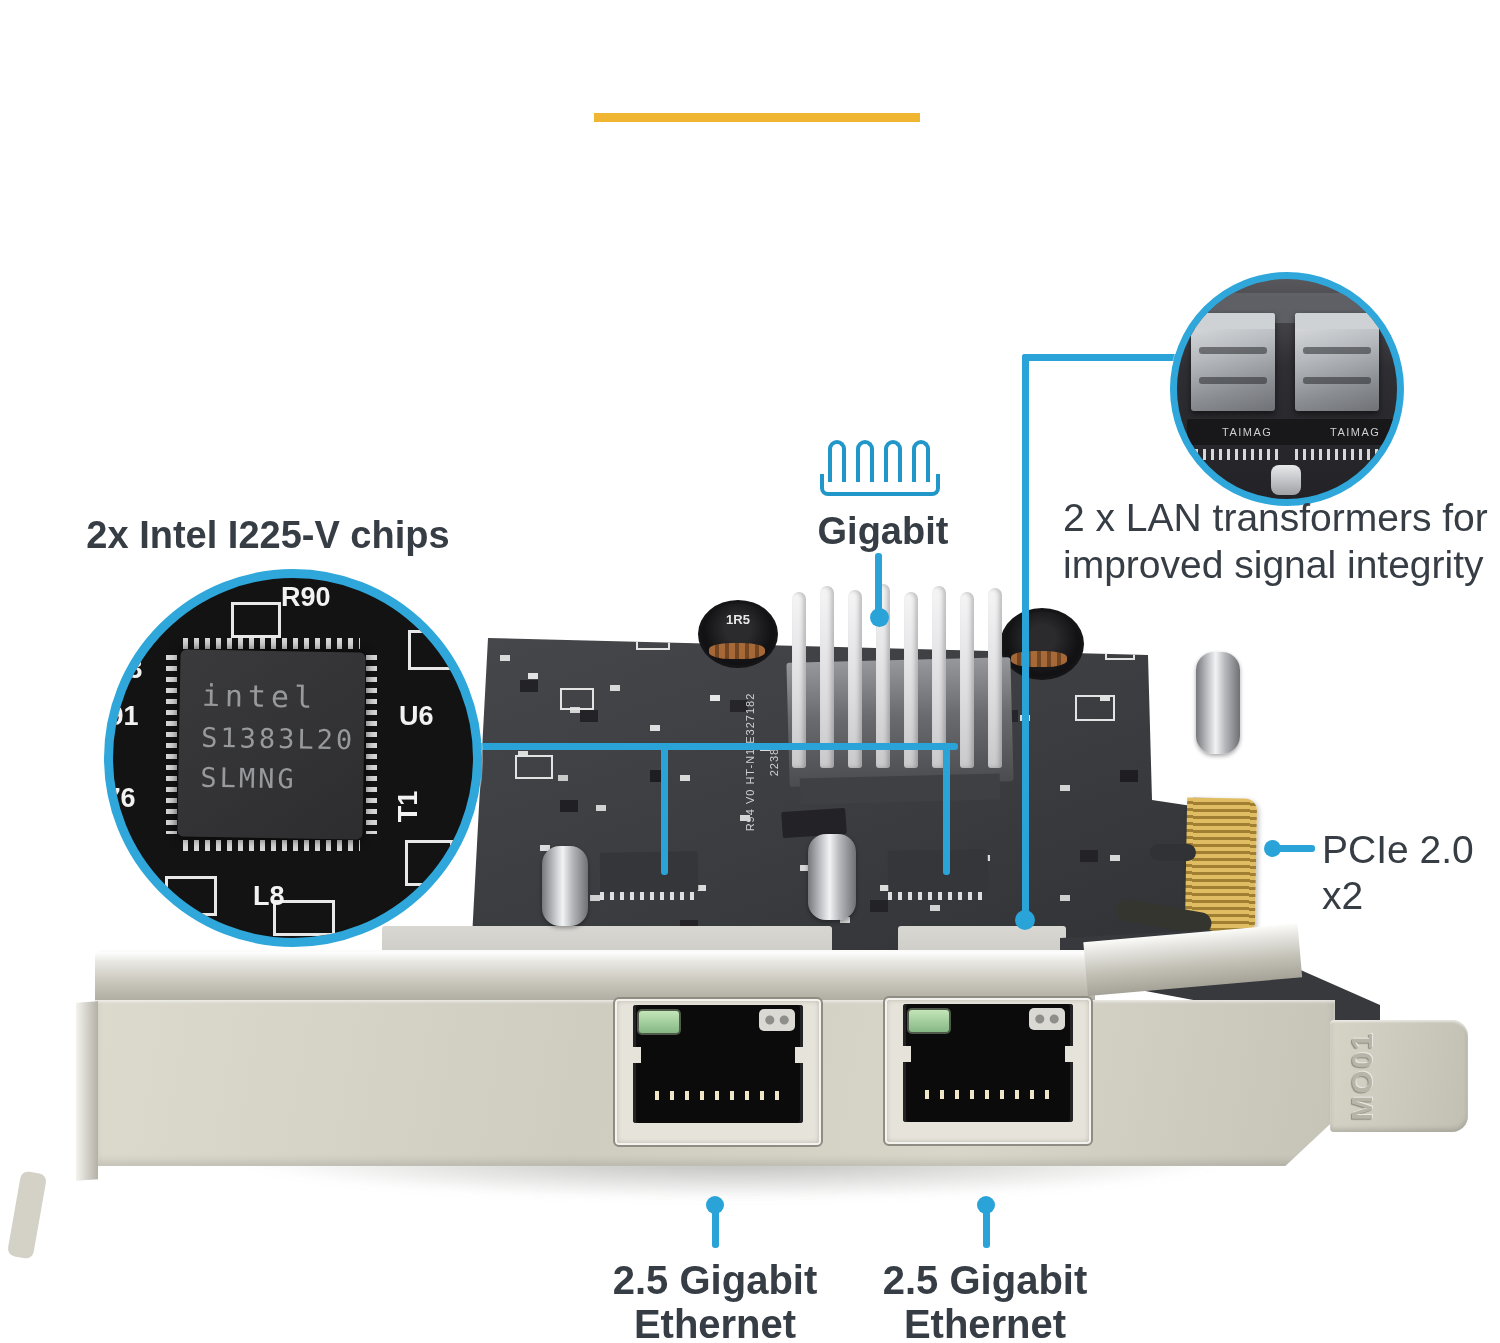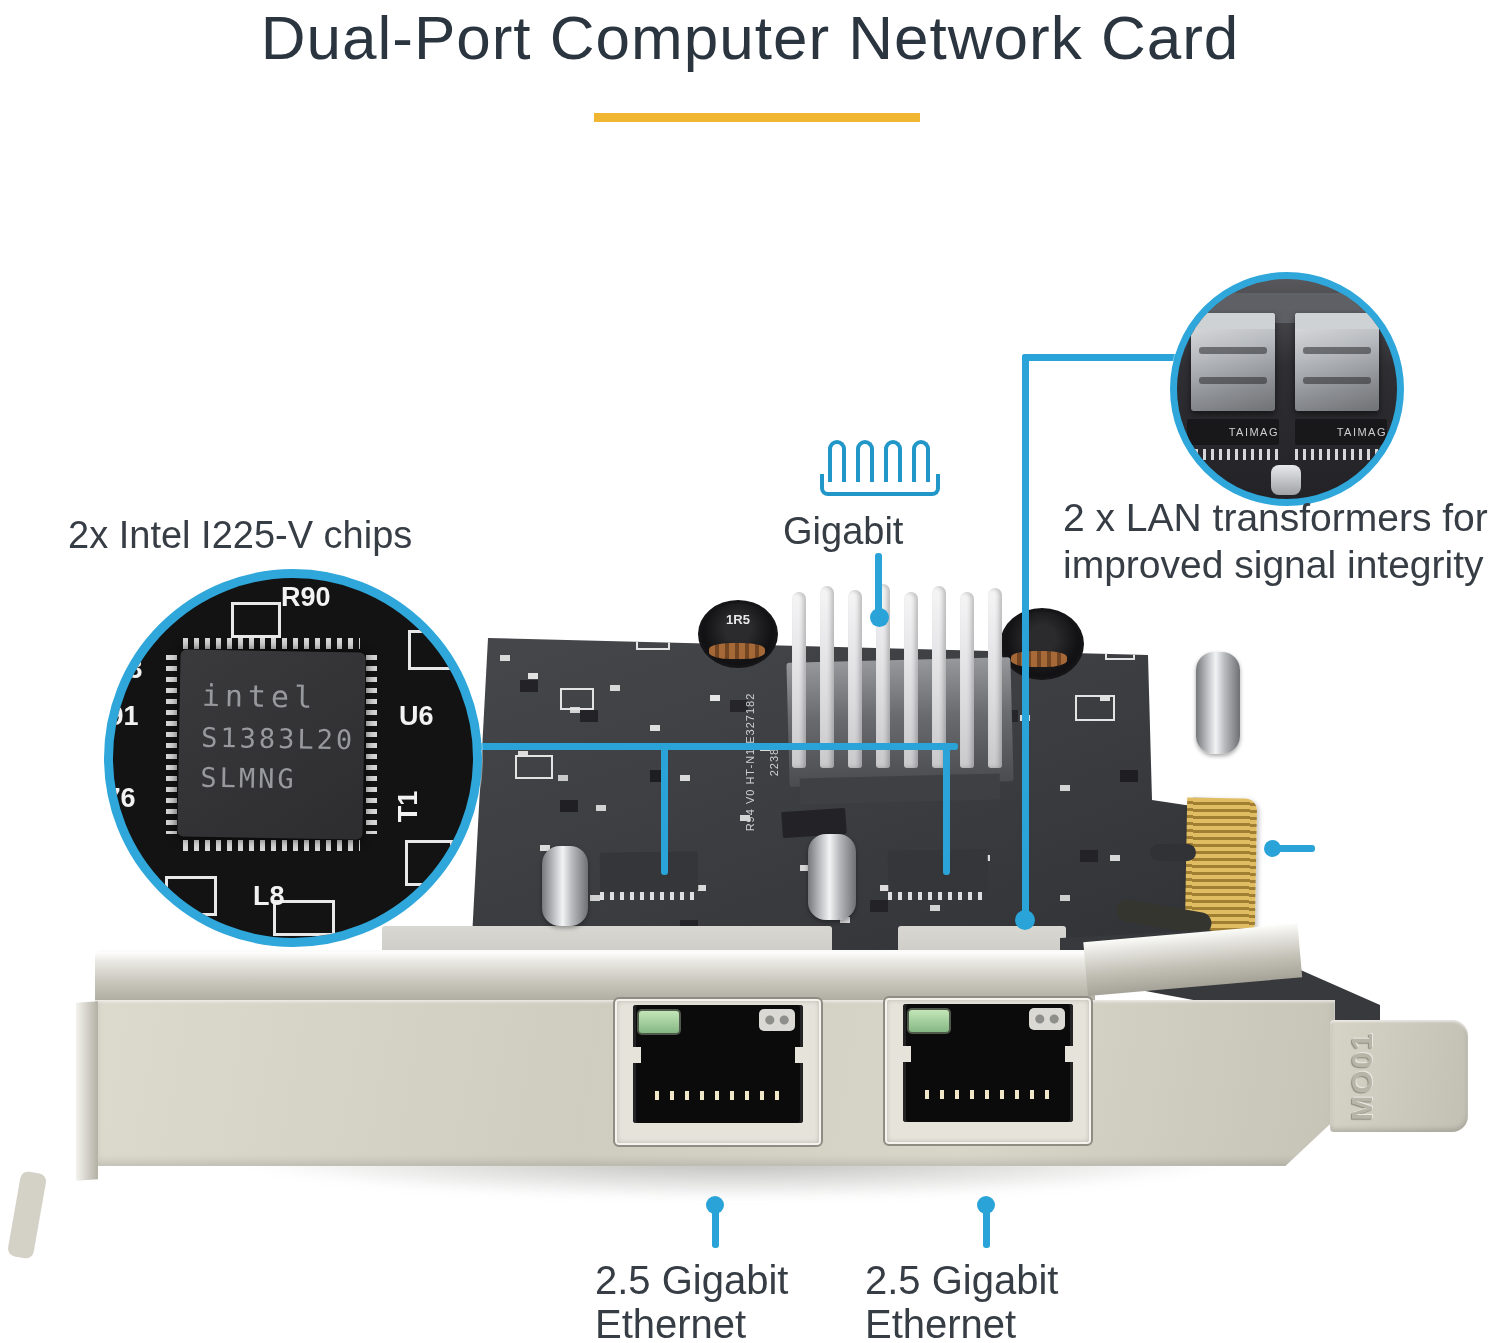--- a/index.html
+++ b/index.html
@@ -4,21 +4,21 @@
 <style>
   html,body{margin:0;padding:0;background:#fff;}
   .stage{position:relative;width:1500px;height:1343px;background:#ffffff;overflow:hidden;
          font-family:"Liberation Sans",sans-serif;color:#363d44;}
   
   .title{position:absolute;left:0;right:0;top:2px;text-align:center;font-size:62px;
          font-weight:300;letter-spacing:1px;color:#2b3540;}
   .underline{position:absolute;left:594px;top:113px;width:326px;height:9px;background:#f0b632;}
   
   .lbl{position:absolute;font-size:38px;color:#373d44;z-index:8;line-height:46px;}
-  .center{text-align:left;}
+  .center{text-align:center;font-weight:bold;}
   
   .line{position:absolute;background:#2aa4d8;z-index:6;border-radius:3px;}
   .dot{position:absolute;background:#2aa4d8;border-radius:50%;z-index:6;}
   
   .hs-icon{position:absolute;left:820px;top:440px;width:122px;height:58px;z-index:8;}
   .hs-base{position:absolute;left:0;top:34px;width:112px;height:18px;border:4px solid #2196c8;
            border-top:none;border-radius:0 0 8px 8px;}
   .hs-fin{position:absolute;top:0;width:10px;height:38px;border:4px solid #2196c8;
           border-bottom:none;border-radius:9px 9px 0 0;background:#fff;}
   
@@ -137,32 +137,31 @@
   .pad{position:absolute;border:3px solid #e8e8e8;}
   .via{position:absolute;left:296px;top:270px;width:16px;height:16px;border-radius:50%;
        background:radial-gradient(#e3b85e 40%,#8a6a2c 100%);}
   .band{position:absolute;left:0;top:14px;width:220px;height:30px;background:#63646a;opacity:.85;}
   .cube{position:absolute;top:34px;width:84px;height:98px;border-radius:3px;
        background:linear-gradient(165deg,#e2e4e6 0%,#b7babe 40%,#8a8d91 75%,#6f7175 100%);
        box-shadow:0 3px 6px rgba(0,0,0,.5);}
   .cube .slot{position:absolute;left:8px;width:68px;height:7px;background:rgba(40,42,46,.55);border-radius:3px;}
   .cube .topf{position:absolute;left:0;top:0;width:84px;height:16px;background:#cfd2d5;border-radius:3px 3px 0 0;}
   .tchip{position:absolute;top:140px;width:92px;height:26px;background:#18181b;border-radius:2px;
-       color:#cfcfcf;font-size:11px;letter-spacing:1.5px;text-align:right;line-height:26px;}
+       color:#cfcfcf;font-size:11px;letter-spacing:1.5px;text-align:left;line-height:26px;padding-left:35px;}
   .fringe{position:absolute;top:170px;width:92px;height:11px;
        background:repeating-linear-gradient(90deg,#d8d8da 0 3px,transparent 3px 8px);}
   .xtal{position:absolute;left:94px;top:186px;width:30px;height:30px;border-radius:8px;
        background:linear-gradient(180deg,#e8e9eb 0%,#9fa1a5 100%);}
 </style>
 </head>
 <body>
 
 <div class="stage">
 
-  <div class="title">Dual-Port Computer Network Card</div>
   <div class="underline"></div>
 
   <div class="pcb">
     <div class="speck-l"></div>
     <div class="speck-d"></div>
     <div class="outl" style="left:55px;top:150px;width:34px;height:20px;"></div>
     <div class="outl" style="left:100px;top:83px;width:30px;height:18px;"></div>
     <div class="outl" style="left:615px;top:90px;width:36px;height:22px;"></div>
     <div class="outl" style="left:176px;top:25px;width:30px;height:16px;"></div>
     <div class="outl" style="left:645px;top:35px;width:26px;height:16px;"></div>
@@ -251,20 +250,21 @@
     <div class="hs-fin" style="left:64px;"></div>
     <div class="hs-fin" style="left:92px;"></div>
   </div>
 
   <div class="lbl center" style="left:68px;top:512px;width:400px;">2x Intel I225-V chips</div>
   <div class="lbl center" style="left:783px;top:508px;width:200px;">Gigabit</div>
   <div class="lbl" style="left:1063px;top:494px;width:440px;font-size:39px;line-height:47px;">
     <div>2 x LAN transformers for</div>
     <div>improved signal integrity</div>
   </div>
+  <div class="lbl" style="left:1322px;top:827px;font-size:39px;">PCIe 2.0 x2</div>
   <div class="lbl center" style="left:595px;top:1258px;width:240px;font-size:40px;line-height:44px;">
     <div>2.5 Gigabit</div>
     <div>Ethernet</div>
   </div>
   <div class="lbl center" style="left:865px;top:1258px;width:240px;font-size:40px;line-height:44px;">
     <div>2.5 Gigabit</div>
     <div>Ethernet</div>
   </div>
 
   <div class="inset left">

